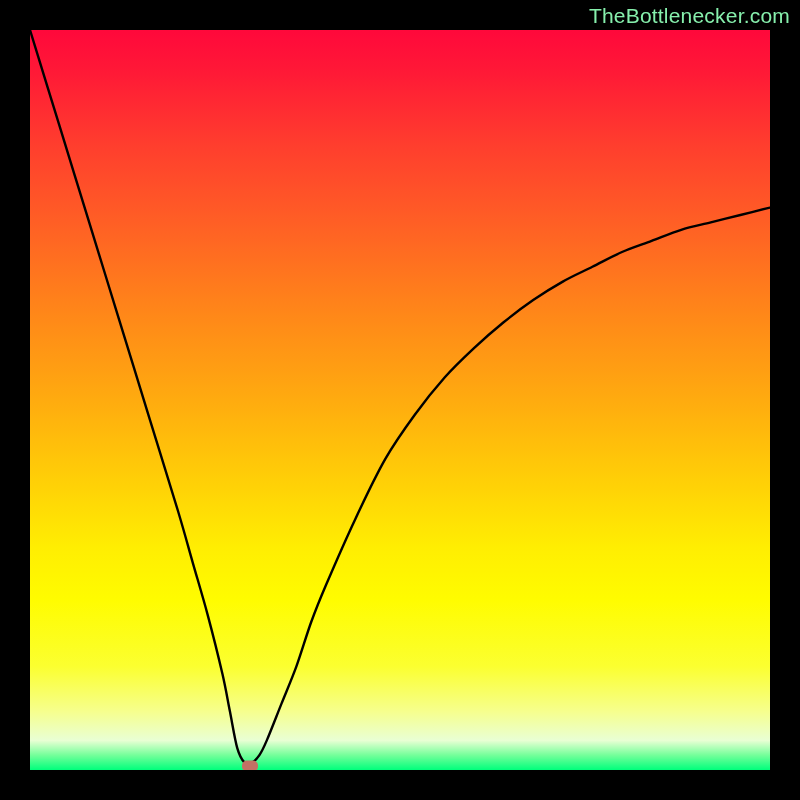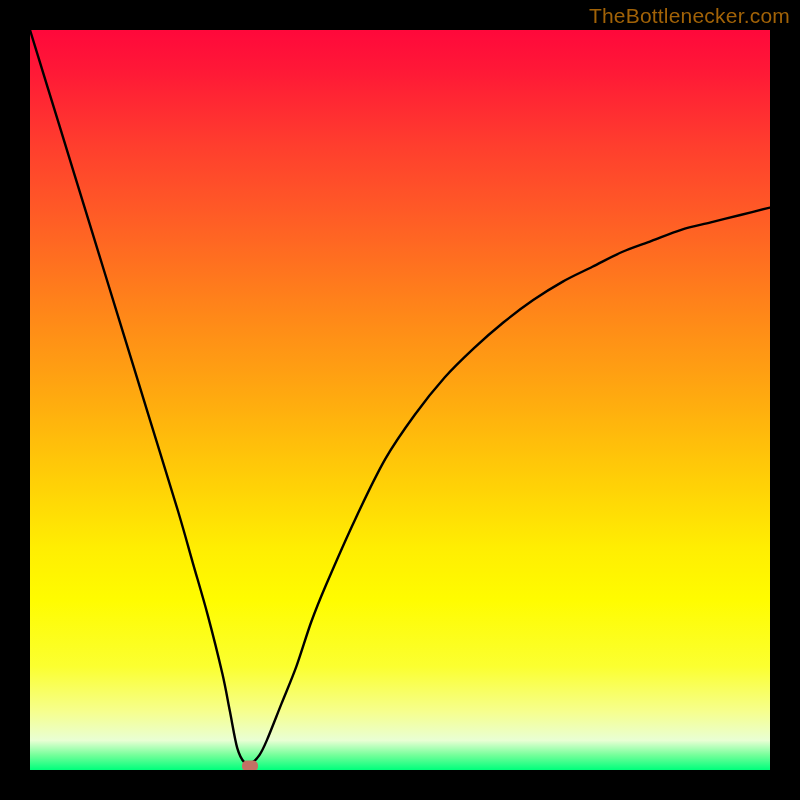--- a/index.html
+++ b/index.html
@@ -54,21 +54,21 @@
     position: absolute;
     left: 0;
     top: 0;
     width: 740px;
     height: 740px;
   }
   .watermark {
     position: absolute;
     top: 4px;
     right: 10px;
-    color: #a16207;
+    color: #86efac;
     font-size: 21px;
     letter-spacing: 0.2px;
     user-select: none;
     text-align: center;
   }
   .dot {
     position: absolute;
     width: 16px;
     height: 11px;
     border-radius: 5px;

